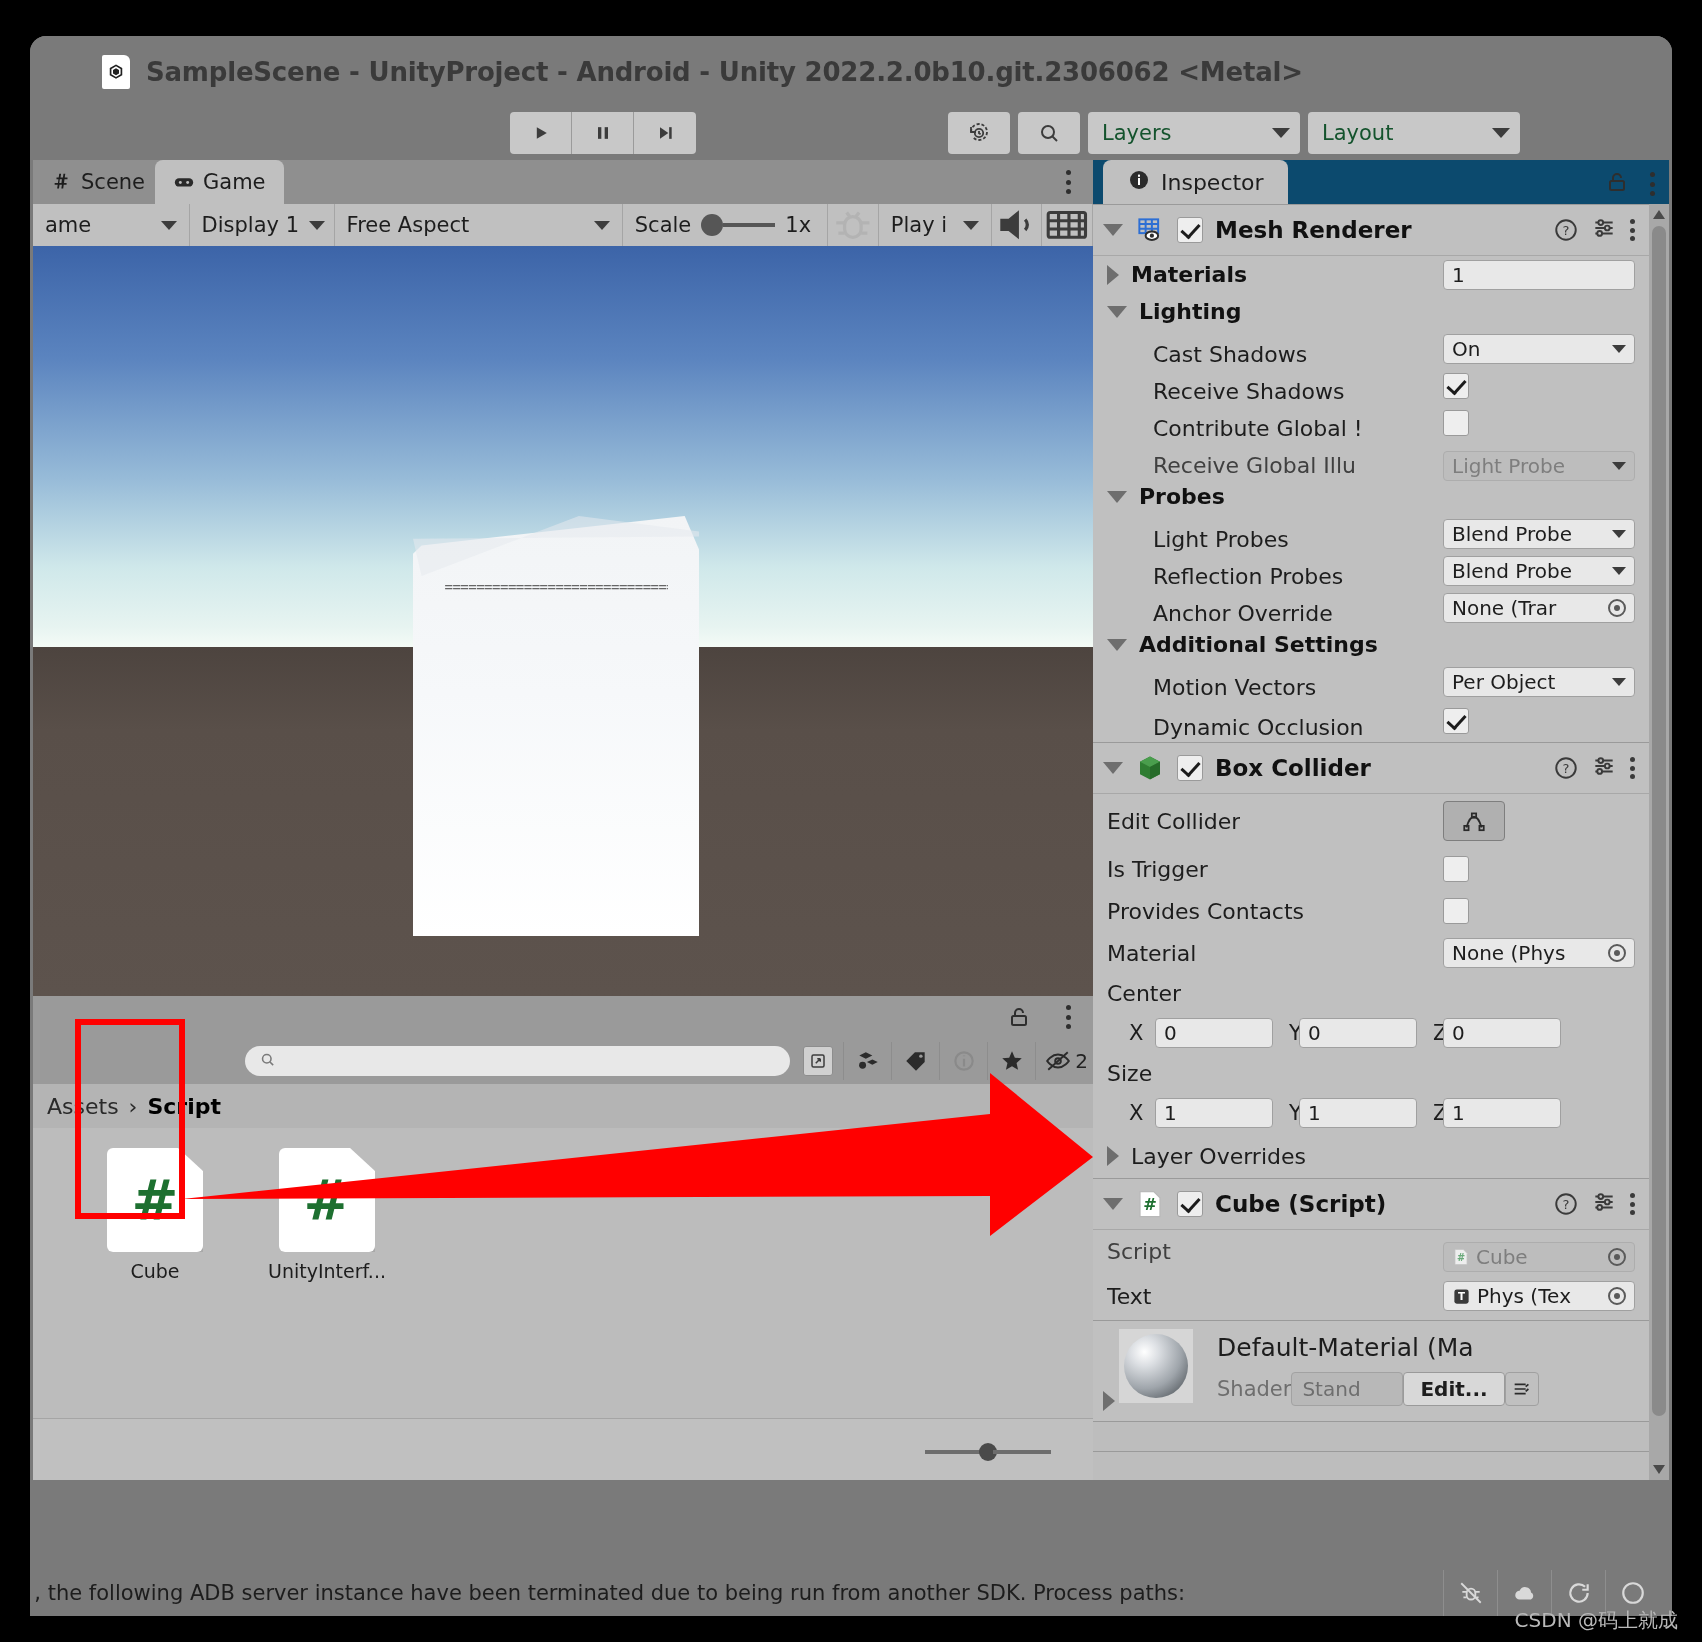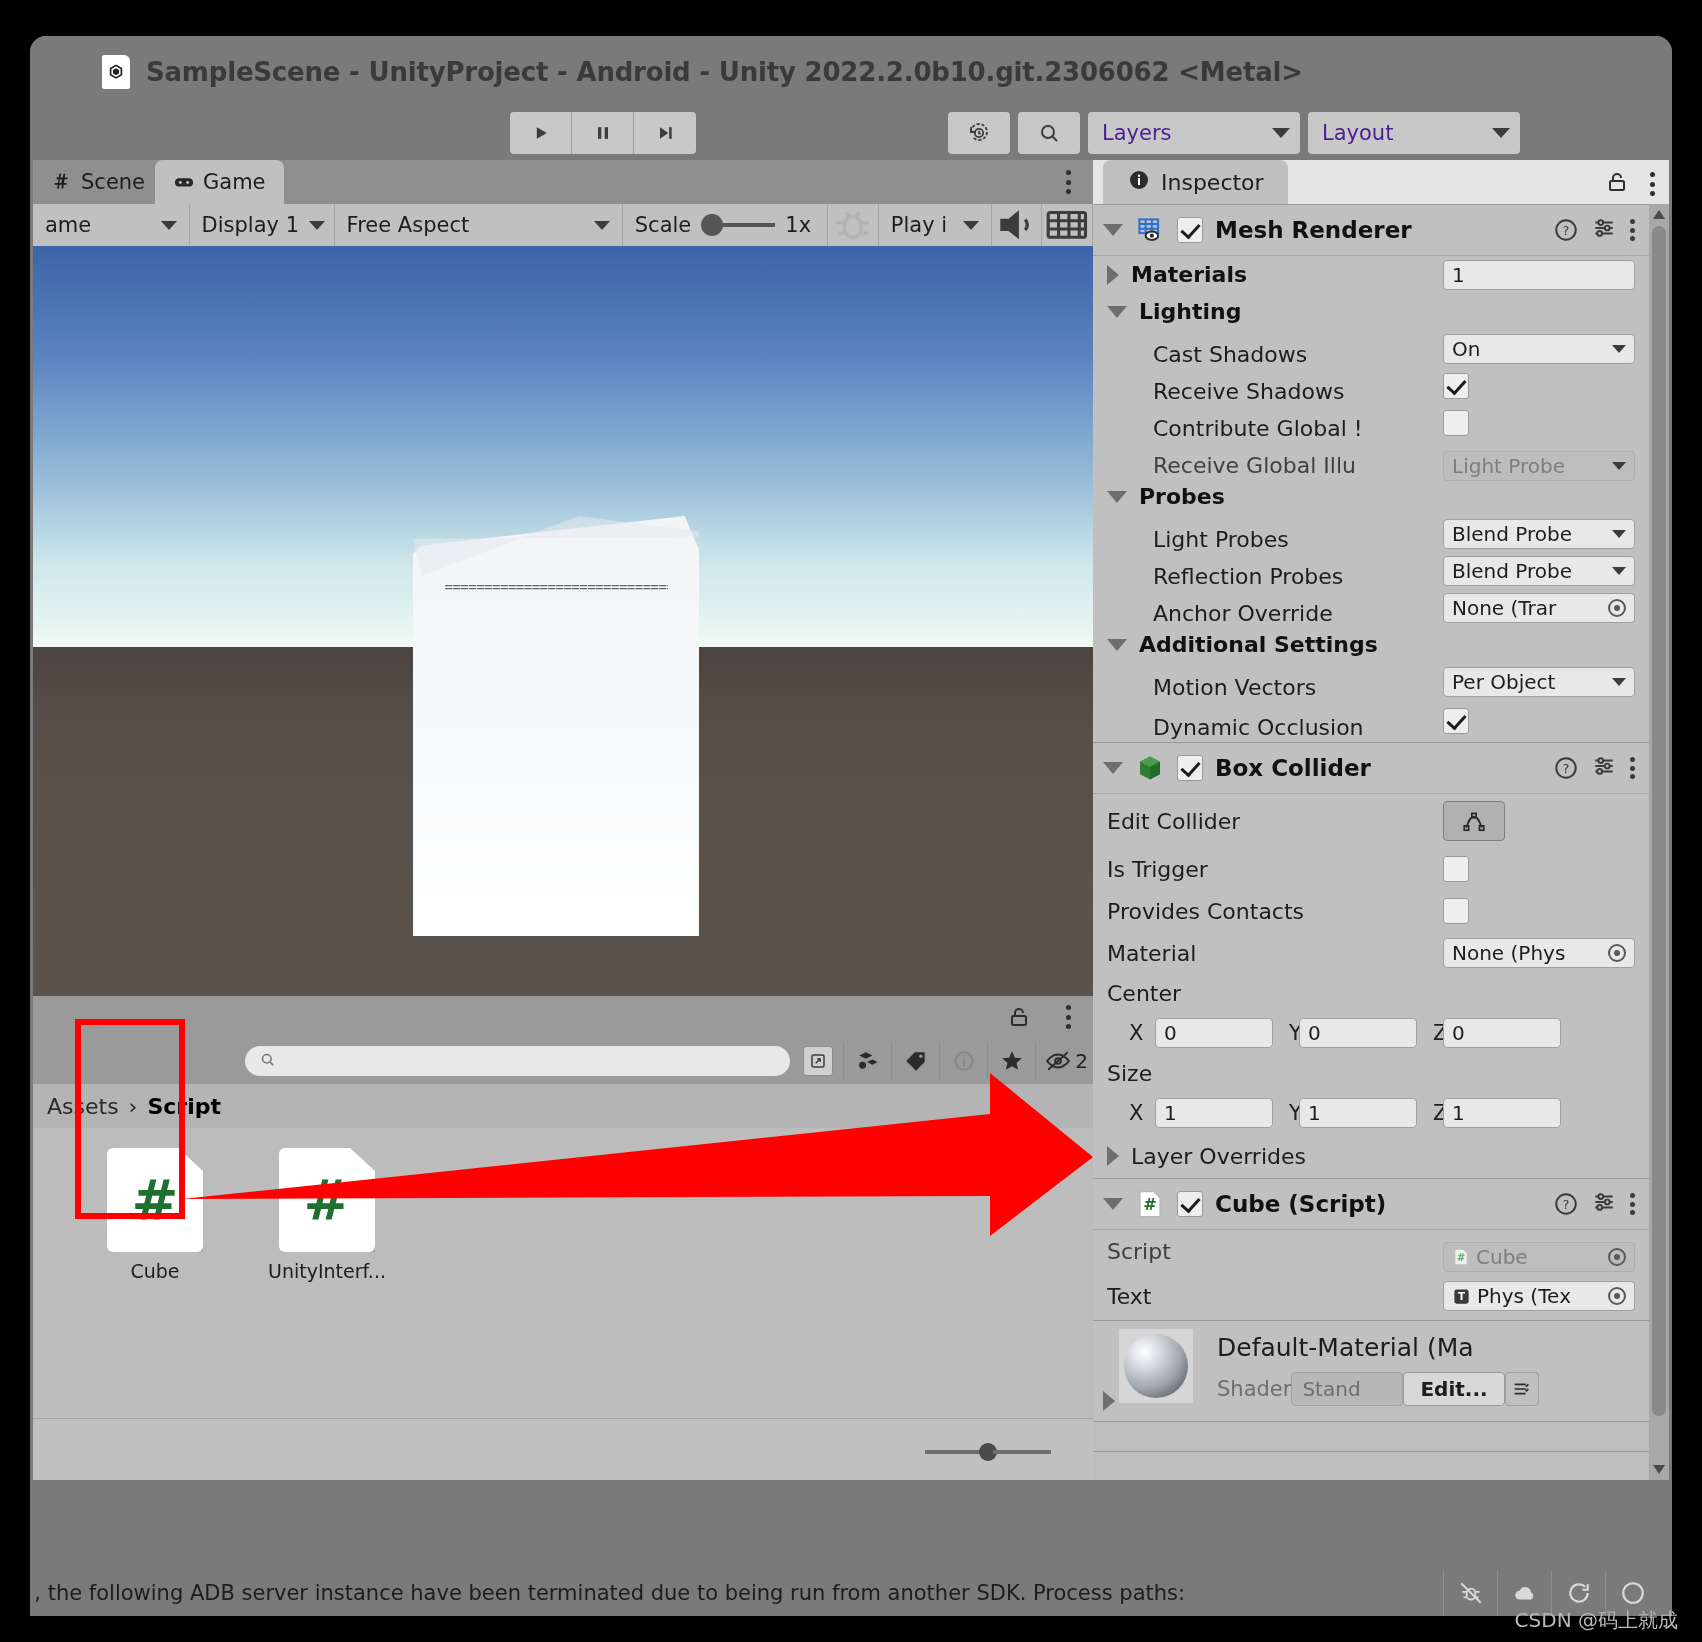--- a/index.html
+++ b/index.html
@@ -61,21 +61,21 @@
     display: flex; align-items: center; gap: 8px;
   }
   .tb-sq {
     width: 62px; height: 42px; background: #c8c8c8; border-radius: 4px;
     display: flex; align-items: center; justify-content: center;
   }
   .tb-sq svg { width: 24px; height: 24px; }
   .tb-drop {
     height: 42px; background: #c8c8c8; border-radius: 4px;
     display: flex; align-items: center; padding: 0 10px 0 14px;
-    font-size: 21px; color: #4c1d95; justify-content: space-between;
+    font-size: 21px; color: #14532d; justify-content: space-between;
   }
   .tb-drop .lbl { white-space: nowrap; }
   .caret { width: 0; height: 0; border-left: 9px solid transparent;
            border-right: 9px solid transparent; border-top: 10px solid #3c3c3c;
            margin-left: 18px; flex: none; }
 
   
   .left-dock {
     position: absolute; left: 3px; top: 124px;
     width: 1060px; height: 1320px;
@@ -241,21 +241,21 @@
   .zs-track { width: 58px; height: 4px; background: #6d6d6d; }
   .zs-knob { width: 18px; height: 18px; background: #4a4a4a; border-radius: 50%; margin: 0 -4px; }
 
   
   .inspector {
     position: absolute; right: 3px; top: 124px;
     width: 576px; height: 1320px; background: #b4b4b4;
   }
   .insp-tabrow {
     position: absolute; left: 0; top: 0; width: 100%; height: 44px;
-    background: #e5e5e5;
+    background: #0c4a6e;
   }
   .insp-tab {
     position: absolute; left: 10px; top: 0; height: 44px;
     background: #c0c0c0; border-radius: 8px 8px 0 0;
     display: flex; align-items: center; gap: 10px; padding: 0 24px;
     font-size: 22px; color: #1d1d1d;
   }
   .insp-tools {
     position: absolute; right: 14px; top: 10px;
     display: flex; align-items: center; gap: 20px;

